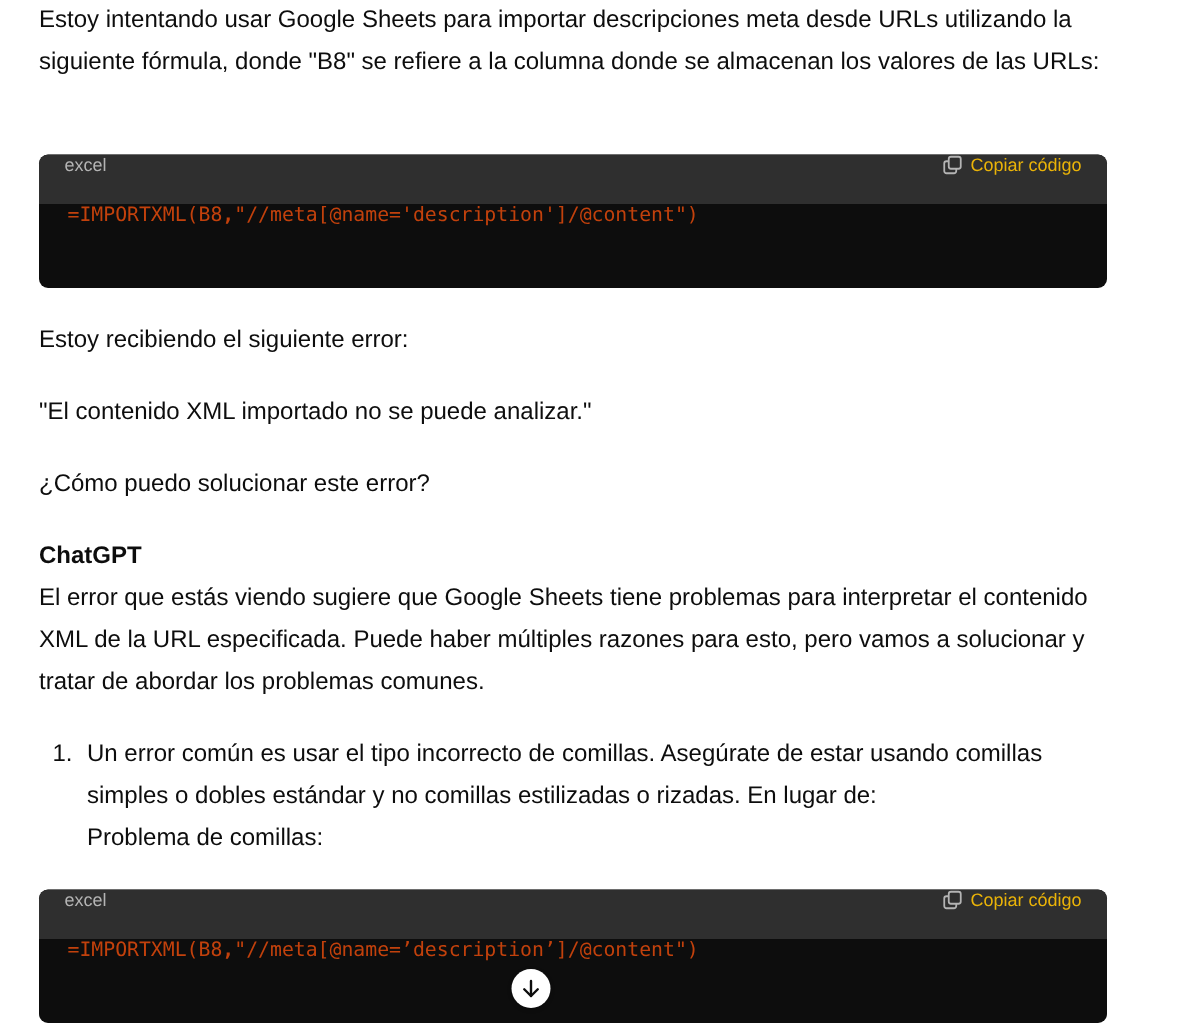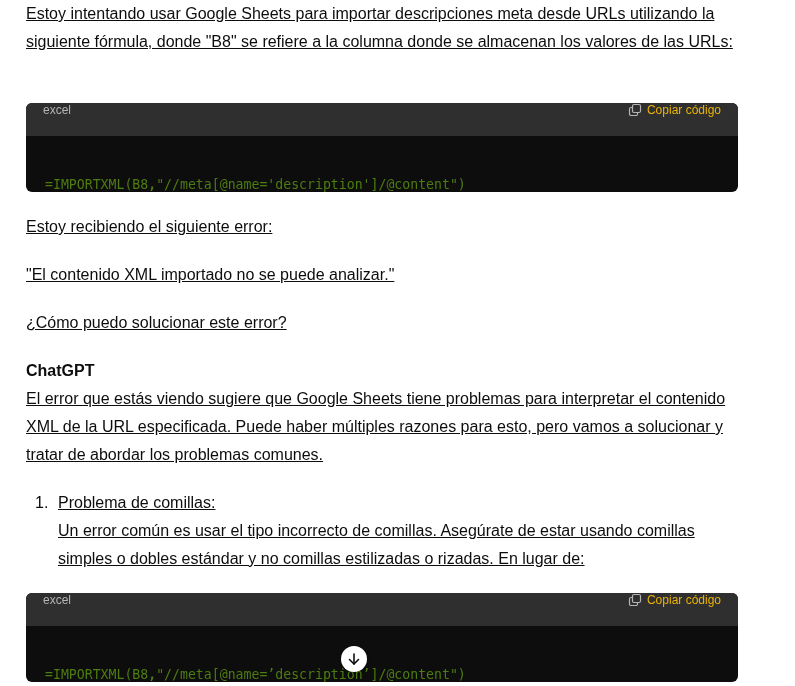--- a/index.html
+++ b/index.html
@@ -18,21 +18,20 @@
     }
     .content {
       position: absolute;
       left: 26px;
       top: 0;
       width: 712px;
     }
     p {
       margin: 0;
       line-height: 28px;
-      text-decoration: underline;
     }
     .p-intro { position: absolute; top: 0; left: 0; width: 712px; }
     .codeblock {
       position: absolute;
       left: 0;
       width: 712px;
       border-radius: 6px;
       overflow: hidden;
       background: #0d0d0d;
     }
@@ -58,24 +57,24 @@
     .copy-icon {
       width: 14px;
       height: 14px;
       display: inline-block;
     }
     .code-body {
       height: 56px;
       padding: 0 19px;
       box-sizing: border-box;
       display: flex;
-      align-items: flex-end;
+      align-items: flex-start;
       font-family: "DejaVu Sans Mono", "Liberation Mono", monospace;
       font-size: 13.2px;
-      color: #4d7c0f;
+      color: #c2410c;
       white-space: pre;
     }
     .code-body .comma { font-weight: bold; }
     .cb1 { top: 103px; }
     .cb2 { top: 593px; }
     .t-error-intro { position: absolute; top: 213px; left: 0; }
     .t-error-msg { position: absolute; top: 261px; left: 0; }
     .t-question { position: absolute; top: 309px; left: 0; }
     .author {
       position: absolute;
@@ -143,22 +142,22 @@
   <p class="t-error-msg">"El contenido XML importado no se puede analizar."</p>
   <p class="t-question">¿Cómo puedo solucionar este error?</p>
 
   <div class="author">ChatGPT</div>
   <p class="t-answer">El error que estás viendo sugiere que Google Sheets tiene problemas para interpretar el contenido XML de la URL especificada. Puede haber múltiples razones para esto, pero vamos a solucionar y tratar de abordar los problemas comunes.</p>
 
   <div class="list">
     <div class="list-item">
       <span class="list-num">1.</span>
       <div class="list-body">
+        <p>Un error común es usar el tipo incorrecto de comillas. Asegúrate de estar usando comillas simples o dobles estándar y no comillas estilizadas o rizadas. En lugar de:</p>
         <p>Problema de comillas:</p>
-        <p>Un error común es usar el tipo incorrecto de comillas. Asegúrate de estar usando comillas simples o dobles estándar y no comillas estilizadas o rizadas. En lugar de:</p>
       </div>
     </div>
   </div>
 
   <div class="codeblock cb2">
     <div class="code-header">
       <span>excel</span>
       <span class="copy-btn">
         <svg class="copy-icon" viewBox="0 0 14 14" fill="none" stroke="#b4b4b4" stroke-width="1.2">
           <rect x="4.5" y="1.5" width="8" height="8" rx="1.5"></rect>

